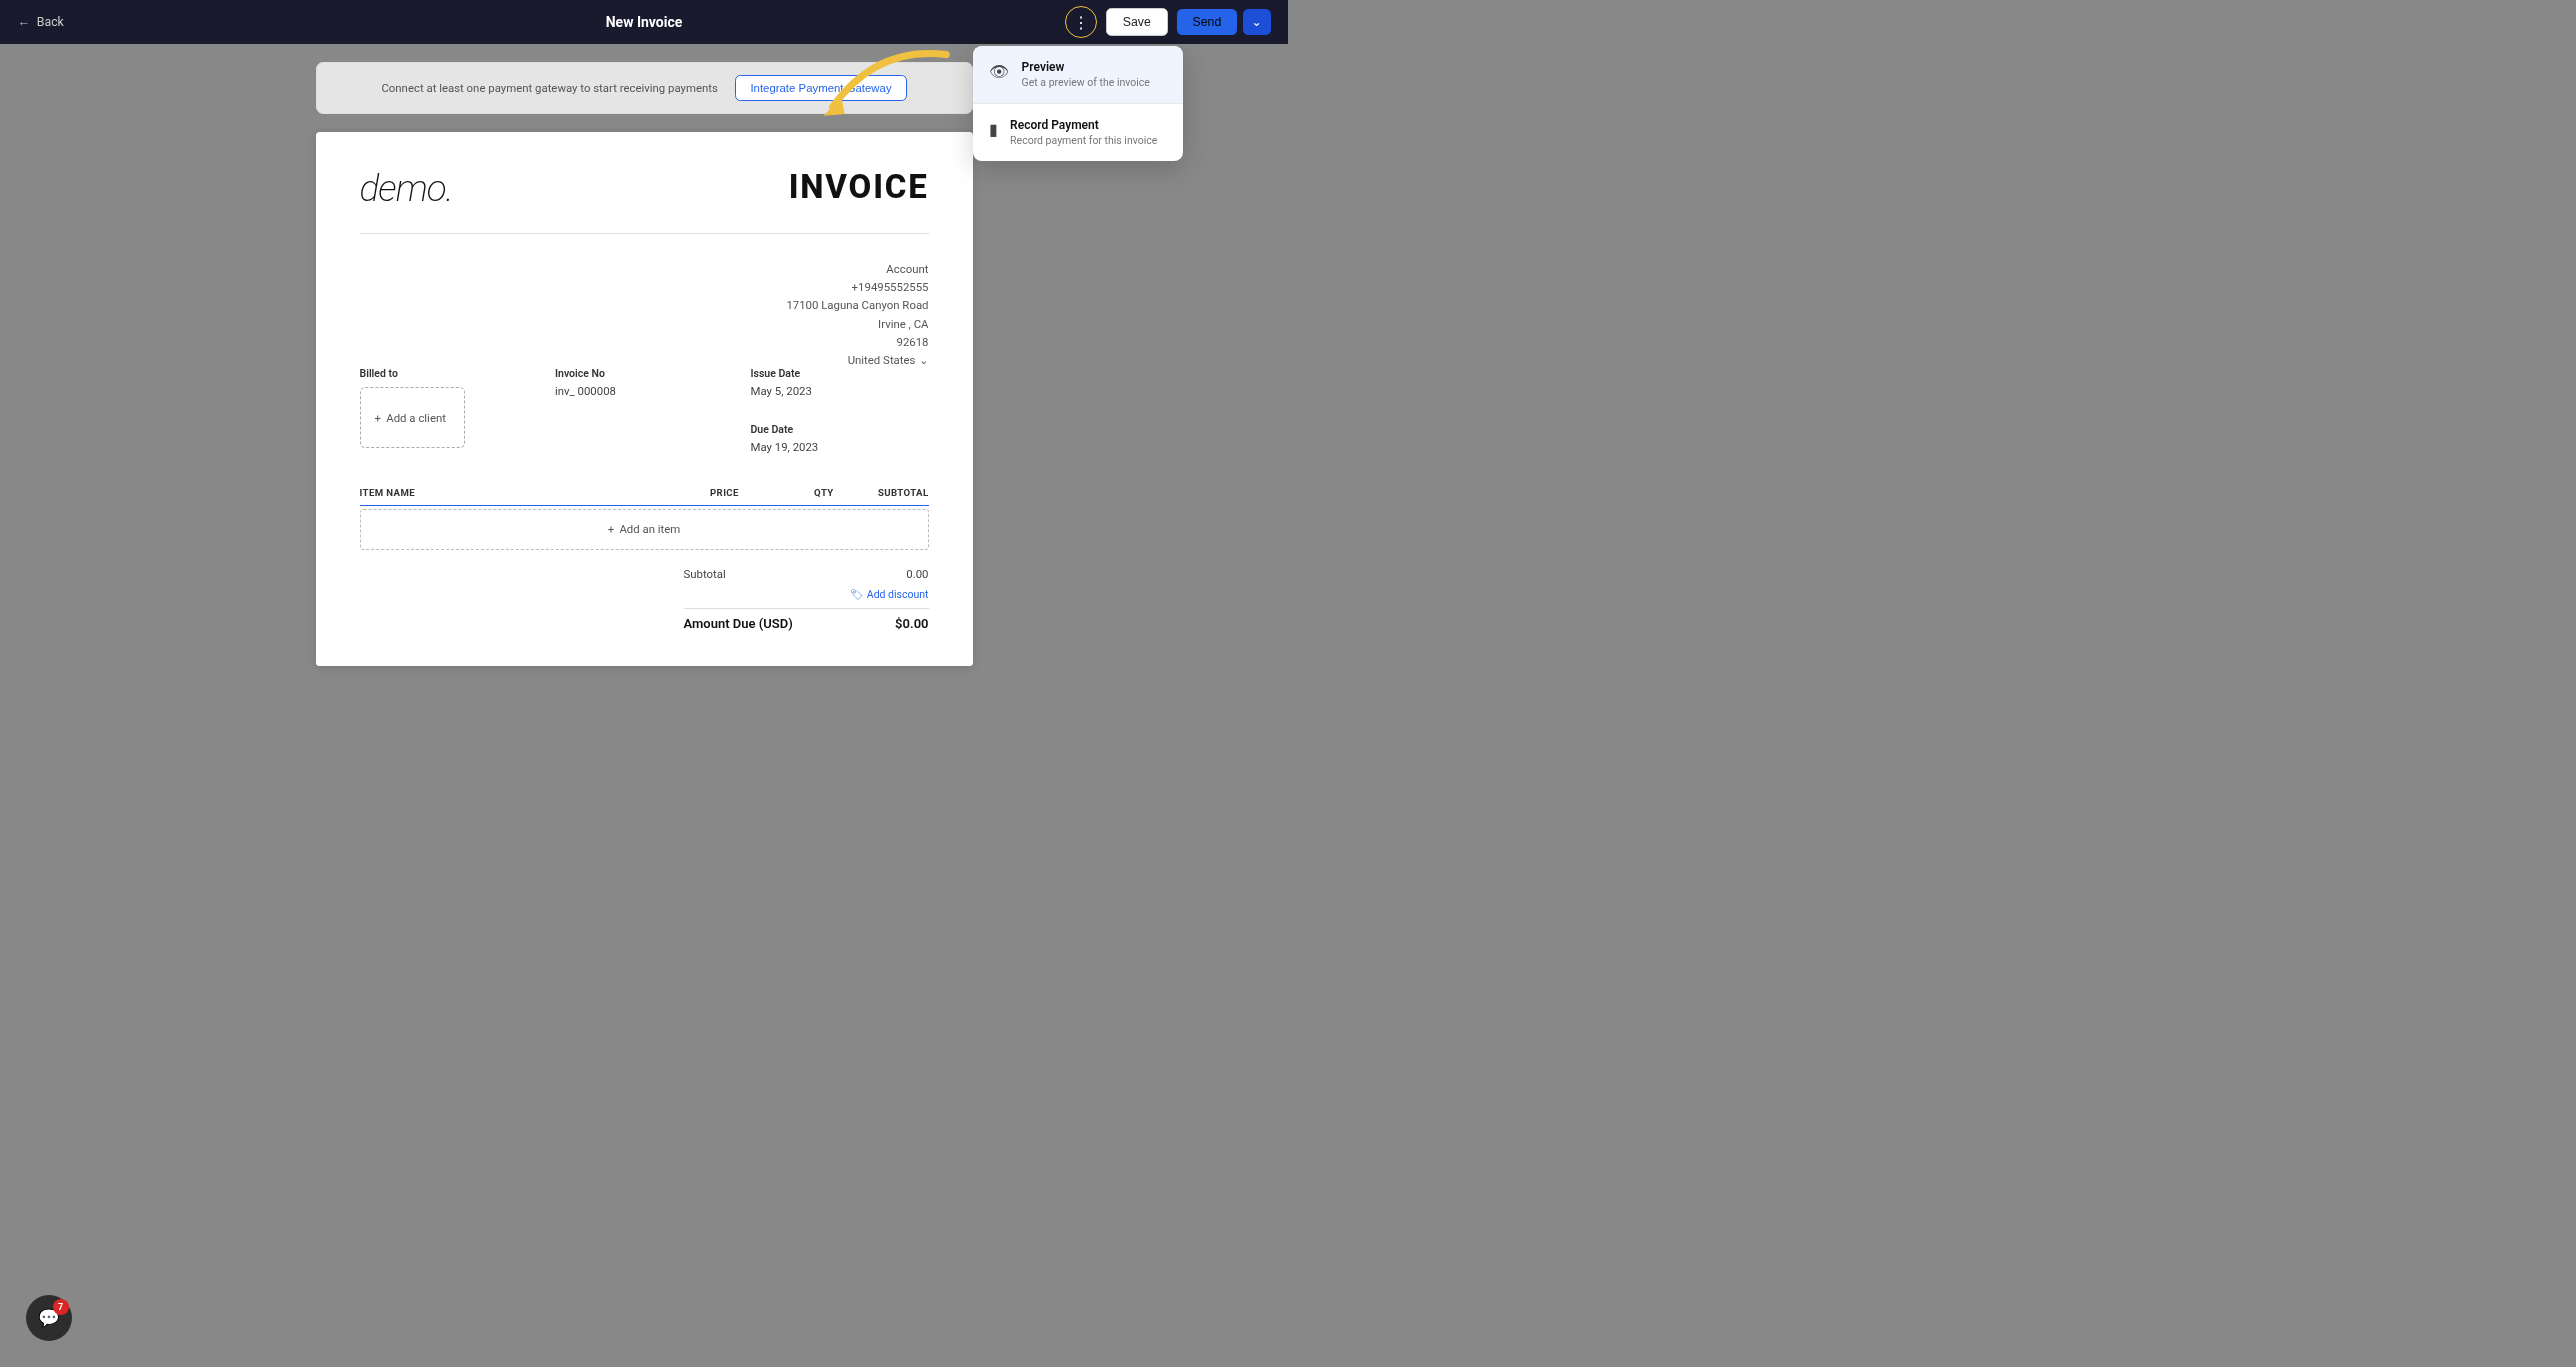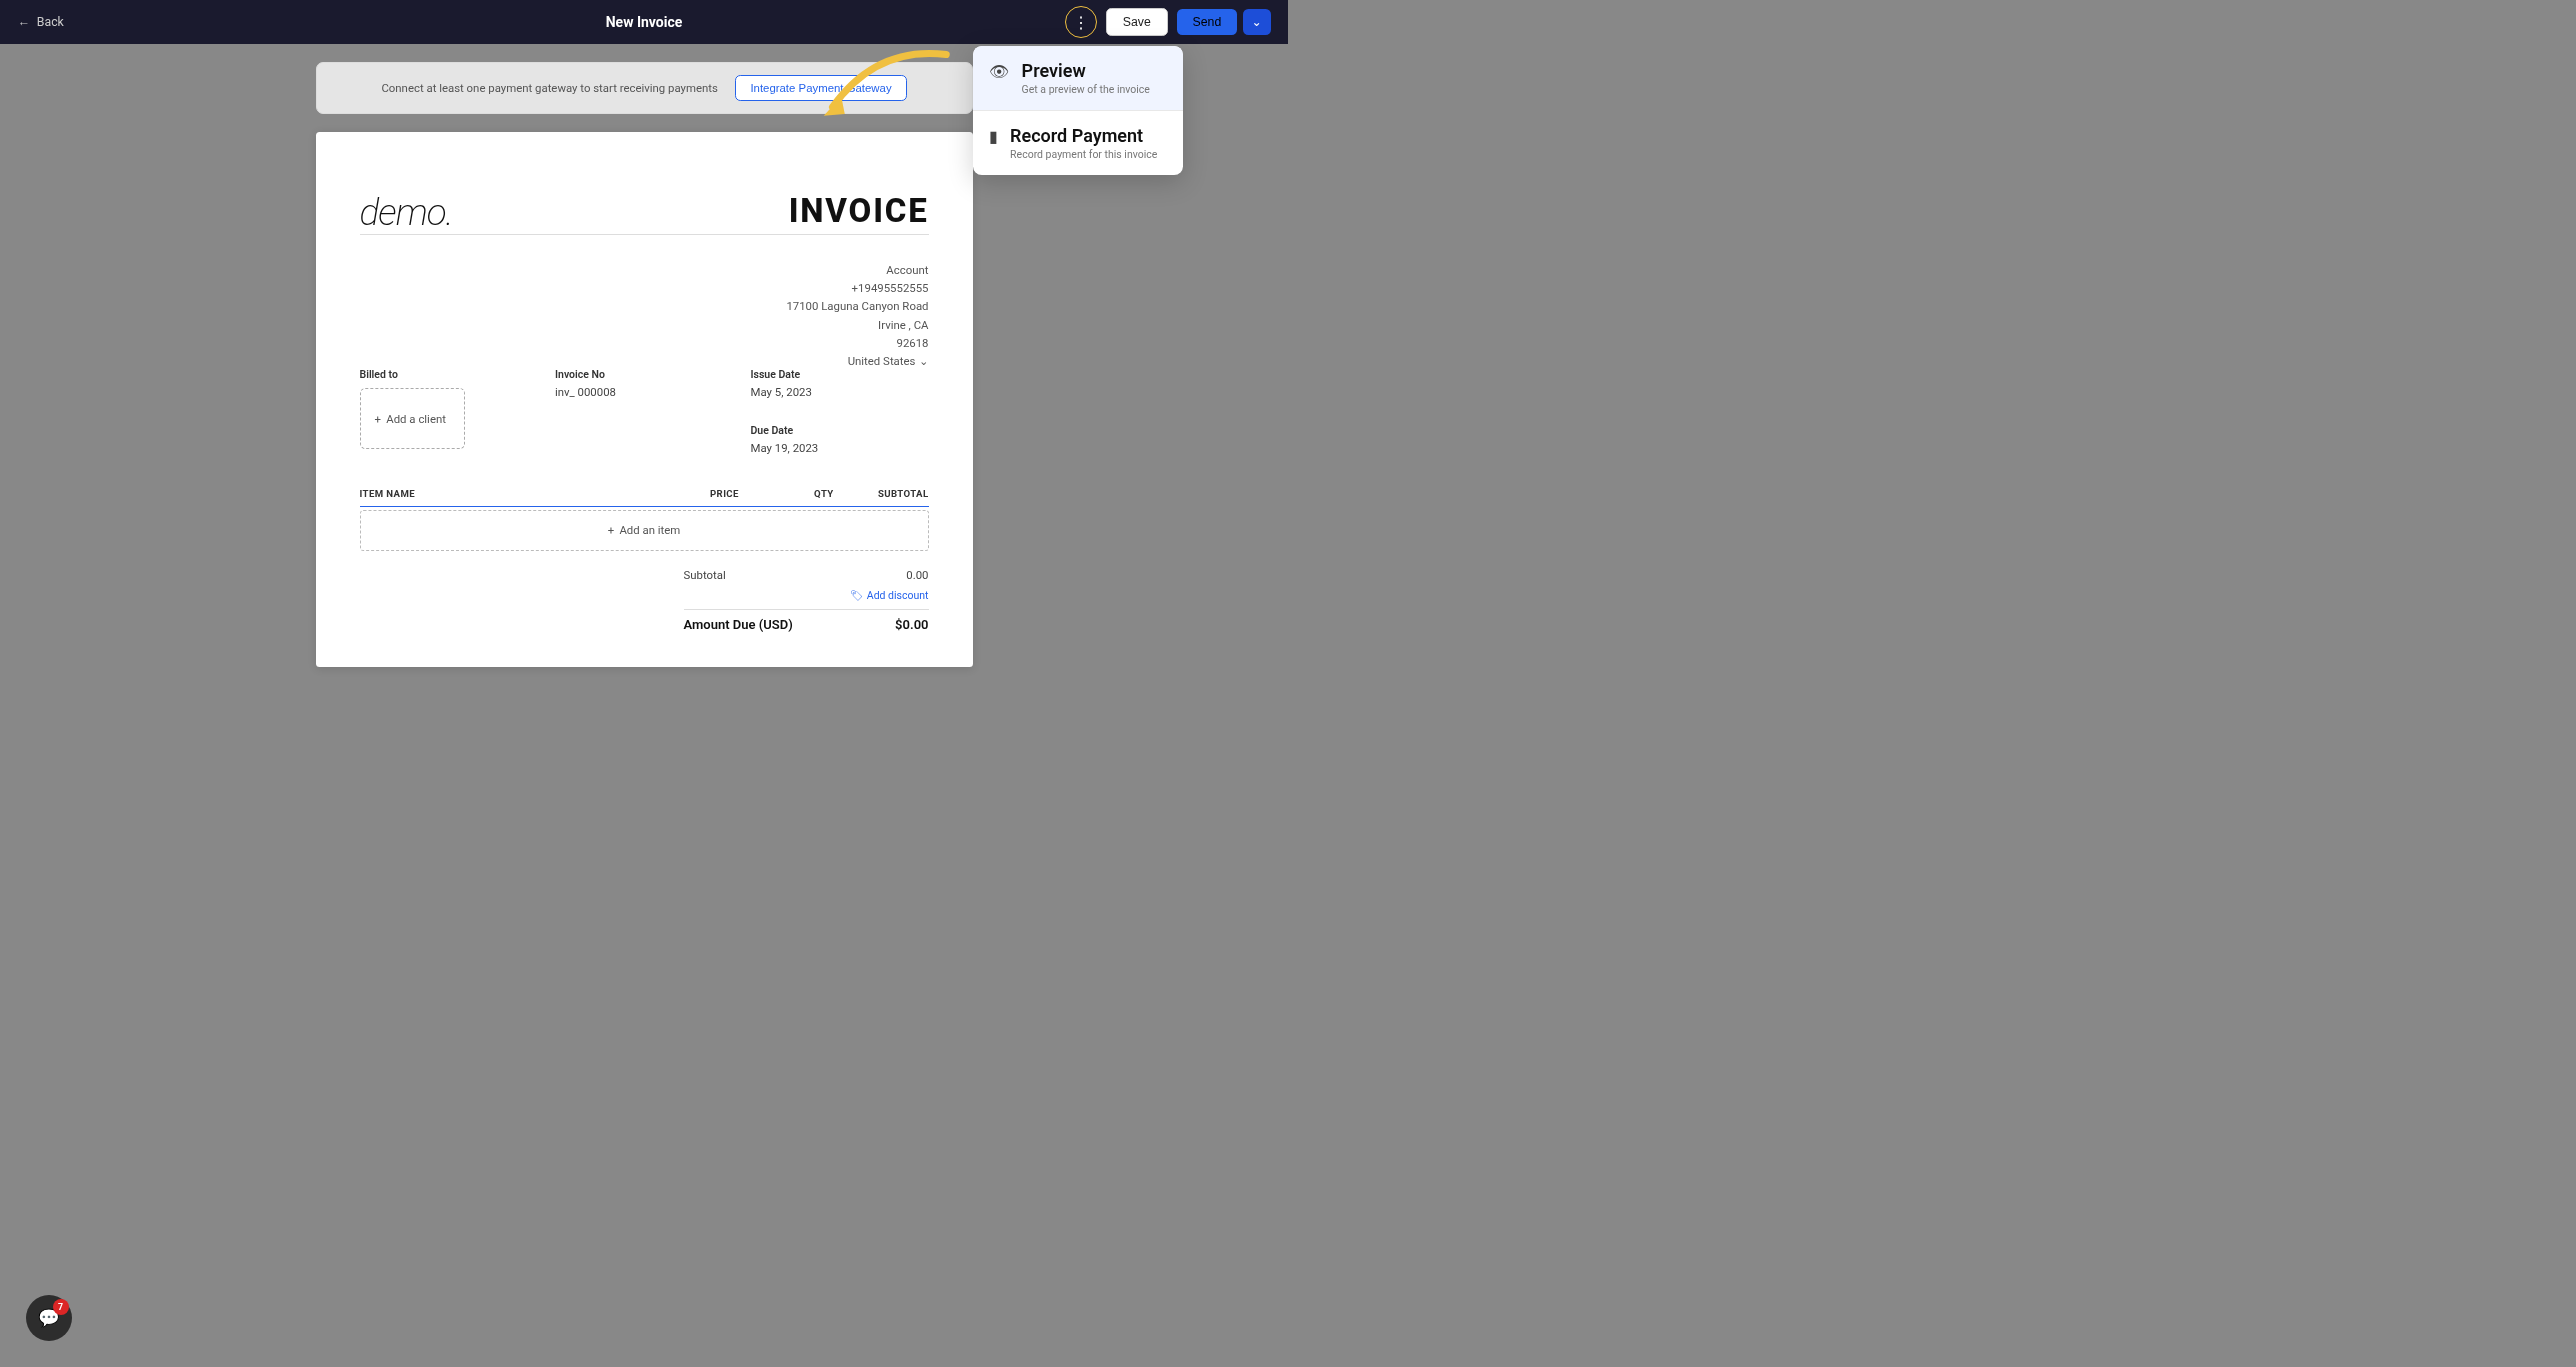--- a/index.html
+++ b/index.html
@@ -113,21 +113,21 @@
       background: #f0f4ff;
       border-bottom: 0.9px solid #e8e8e8;
     }
     .dropdown-item-icon {
       font-size: 16px;
       color: #444;
       margin-top: 1.8px;
       flex-shrink: 0;
     }
     .dropdown-item-text .item-title {
-      font-size: 18px;
+      font-size: 12px;
       font-weight: 600;
       color: #111;
     }
     .dropdown-item-text .item-desc {
       font-size: 10.5px;
       color: #777;
       margin-top: 1.8px;
     }
 
     
@@ -188,23 +188,22 @@
       padding: 35px 44px;
       box-shadow: 0 1.8px 8.8px rgba(0,0,0,0.12);
     }
 
     
     .invoice-header {
       display: flex;
       justify-content: space-between;
       align-items: flex-start;
       margin-bottom: 26px;
-      padding-bottom: 0;
+      padding-bottom: 23px;
       border-bottom: 0.9px solid #ddd;
-      margin-top: 24px;
     }
     .invoice-logo {
       font-size: 37px;
       font-weight: 200;
       letter-spacing: -0.9px;
       color: #111;
       font-style: italic;
     }
     .invoice-title {
       font-size: 33px;

